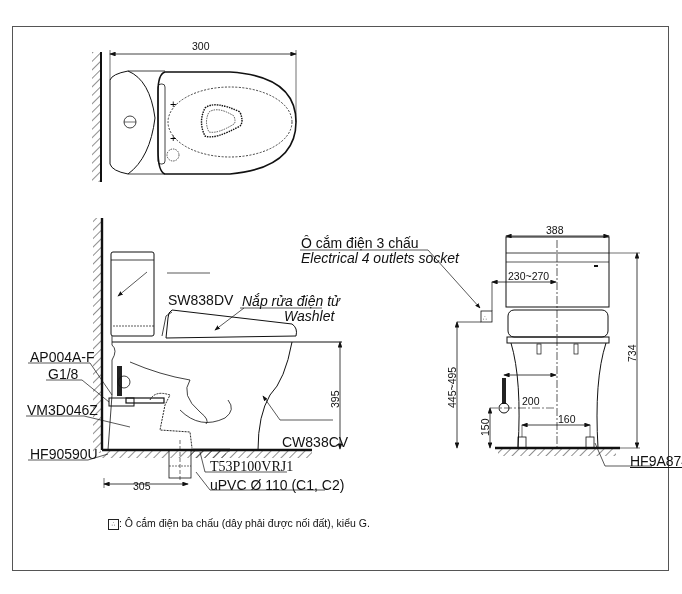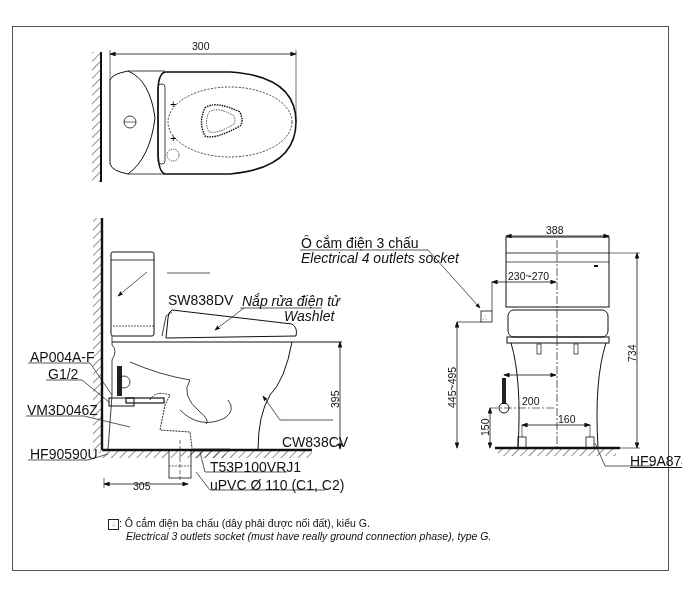--- a/index.html
+++ b/index.html
@@ -171,38 +171,37 @@
     <line x1="605" y1="466" x2="652" y2="466" stroke="#111" stroke-width="0.7"></line>
   </g>
 </svg>
 
 <div class="dim" style="left:192px; top:40px;">300</div>
 
 <div class="lbl" style="left:168px; top:249px;margin-top:45px;">SW838DV</div>
 <div class="lbl" style="left:242px; top:295px;font-style:italic;">Nắp rửa điện tử</div>
 <div class="lbl it" style="left:244px; top:310px;margin-left:40px;">Washlet</div>
 <div class="lbl" style="left:30px; top:351px;">AP004A-F</div>
-<div class="lbl" style="left:48px; top:368px;">G1/2</div>
+<div class="lbl" style="left:48px; top:368px;">G1/8</div>
 <div class="lbl" style="left:27px; top:404px;">VM3D046Z</div>
 <div class="lbl" style="left:30px; top:448px;">HF90590U</div>
 <div class="lbl" style="left:282px; top:408px;margin-top:28px;">CW838CV</div>
-<div class="lbl" style="left:210px; top:461px;">T53P100VRJ1</div>
+<div class="lbl" style="left:210px; top:461px;font-family:Liberation Serif, serif;">T53P100VRJ1</div>
 <div class="lbl" style="left:210px; top:479px;">uPVC Ø 110 (C1, C2)</div>
 <div class="dim" style="left:133px; top:472px;margin-top:8px;">305</div>
 <div class="dim vert" style="left:329px; top:408px;">395</div>
 
 <div class="lbl" style="left:301px; top:237px;">Ô cắm điện 3 chấu</div>
 <div class="lbl it" style="left:301px; top:252px;">Electrical 4 outlets socket</div>
 <div class="dim" style="left:546px; top:224px;">388</div>
 <div class="dim" style="left:508px; top:270px;">230~270</div>
 <div class="dim vert" style="left:626px; top:362px;">734</div>
 <div class="dim vert" style="left:446px; top:408px;">445~495</div>
 <div class="dim" style="left:522px; top:363px;margin-top:32px;">200</div>
 <div class="dim vert" style="left:479px; top:436px;">150</div>
 <div class="dim" style="left:558px; top:413px;">160</div>
 <div class="lbl" style="left:630px; top:455px;text-decoration:underline;">HF9A874</div>
 
 <div class="note">
   <div>
     <span class="sock-sym">∴</span><span>: Ô cắm điện ba chấu (dây phải được nối đất), kiểu G.</span>
   </div>
-  <div class="it" style="padding-left:18px;">Electrical 3 outlets socket (must have really ground connection phase), type G.</div>
 </div>
 
 </body></html>

